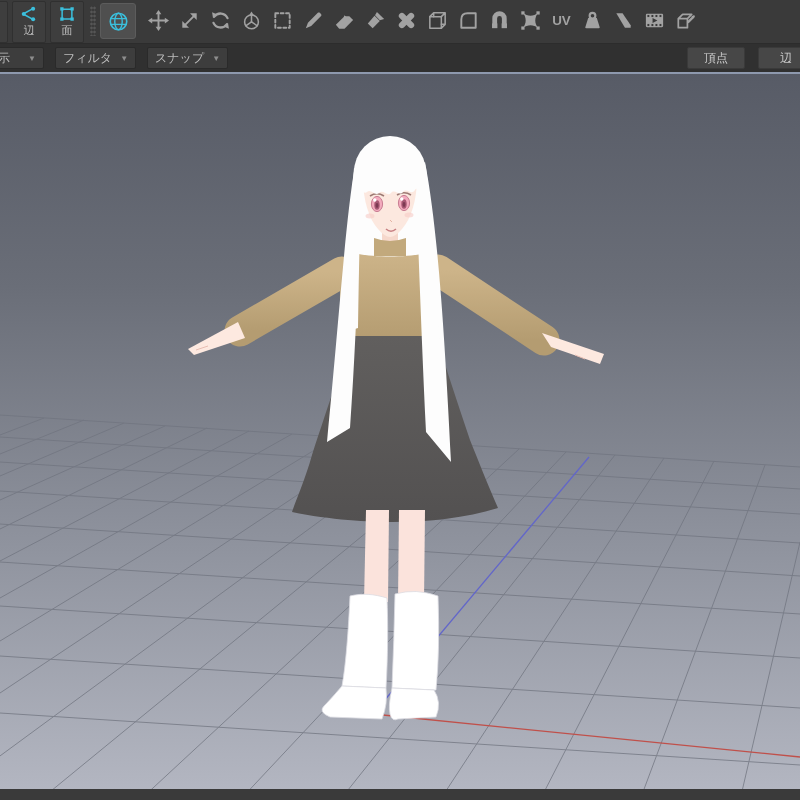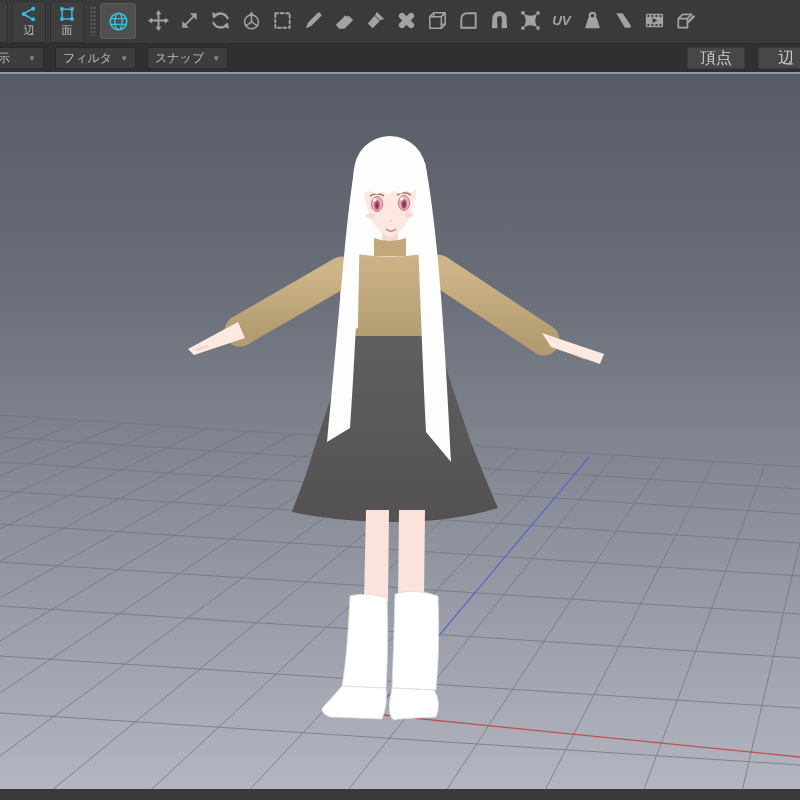--- a/index.html
+++ b/index.html
@@ -14,40 +14,40 @@
     border:1px solid #303030; border-radius:2px; display:flex; flex-direction:column;
     align-items:center; justify-content:flex-start; padding-top:3px; cursor:pointer; }
   .mode-btn.clip { margin-left:-26px; }
   .mode-btn svg { width:18px; height:18px; }
   .mode-label { font-size:11px; color:#c2c2c2; line-height:1.4; }
   .grip { width:6px; height:30px; margin:6px 4px 0 4px;
     background-image:radial-gradient(#565656 1px, transparent 1.2px);
     background-size:3px 4px; }
   .tool-btn { width:28px; height:30px; margin-top:5px; display:flex; align-items:center;
     justify-content:center; border-radius:3px; color:#a2a2a2; cursor:pointer; flex:none; }
-  .tool-btn + .tool-btn { margin-left:3px;font-style:italic; }
+  .tool-btn + .tool-btn { margin-left:3px; }
   .tool-btn svg { width:23px; height:23px; }
   .tool-btn.active { background:#4f4f4f; border:1px solid #5c5c5c; width:36px; height:36px; margin-top:3px; }
   .tool-btn.cyan, .mode-btn .cyan { color:#3bbfdc; }
   .tool-btn.first-after-globe { margin-left:8px; }
   .icon-stroke { fill:none; stroke:currentColor; stroke-width:2; stroke-linecap:round; stroke-linejoin:round; }
   .icon-fill { fill:currentColor; stroke:none; }
 
   
   .toolbar2 { height:28px; background:#303030; display:flex; align-items:center;
     overflow:hidden; flex:none; padding:0; }
   .dropdown { height:22px; min-width:74px; background:#3d3d3d; border:1px solid #2a2a2a;
     border-radius:2px; color:#bdbdbd; font-size:12px; display:flex; align-items:center;
     justify-content:space-between; padding:0 7px; cursor:pointer; flex:none; }
   .dropdown.clip { margin-left:-22px; min-width:66px; }
   .dropdown + .dropdown { margin-left:11px;justify-content:flex-end; }
   .dd-arrow { font-size:8px; color:#8d8d8d; margin-left:8px; }
   .tb2-spacer { flex:1; }
   .tb2-btn { height:22px; width:58px; background:#474747; border:1px solid #3a3a3a;
-    border-radius:2px; color:#cccccc; font-size:16px; display:flex; align-items:center;
+    border-radius:2px; color:#cccccc; font-size:12px; display:flex; align-items:center;
     justify-content:center; cursor:pointer; flex:none; }
   .tb2-btn + .tb2-btn { margin-left:13px; }
   .tb2-btn.clip-r { margin-right:-14px; width:56px; }
 
   
   .viewport { flex:1; position:relative; overflow:hidden;
     background:linear-gradient(180deg,#575b66 0%, #6a6e78 30%, #8e929d 65%, #b3b6c1 100%); }
   .vp-top-line { position:absolute; top:0; left:0; right:0; height:2px; background:#98a5bb; opacity:.85; }
   .viewport svg.scene { position:absolute; top:0; left:0; width:800px; height:717px; display:block; }
 

